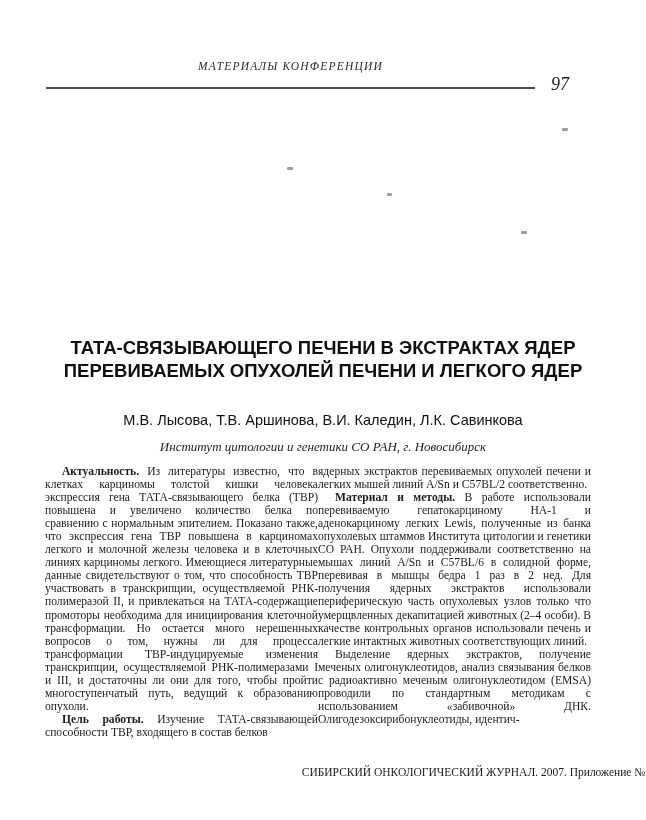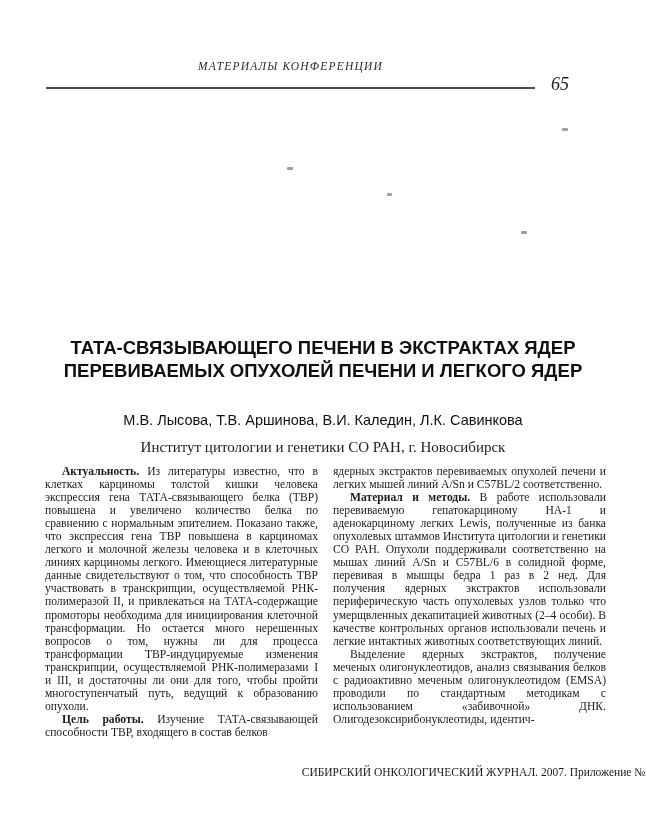--- a/index.html
+++ b/index.html
@@ -59,28 +59,28 @@
     text-align: center;
     font-family: "Liberation Sans", sans-serif;
     font-weight: normal;
     font-size: 14.5px;
     color: #101010;
   }
   .affiliation {
     position: absolute;
     top: 439px; left: 28px; width: 590px;
     text-align: center;
-    font-size: 15px;
+    font-style: italic;
+    font-size: 13px;
     color: #1e1e1e;
   }
   .body-columns {
     position: absolute;
     top: 465px; left: 45px; width: 561px;
     display: flex;
-    gap: 15px;
   }
   .col {
     width: 273px;
     font-size: 11.6px;
     line-height: 13.05px;
     text-align: justify;
     color: #1c1c1c;
   }
   .para { margin: 0; }
   .para.indent { text-indent: 17px; }
@@ -94,21 +94,21 @@
     white-space: nowrap;
   }
 </style>
 </head>
 <body>
 
 <div class="page">
 
   <div class="running-head">МАТЕРИАЛЫ КОНФЕРЕНЦИИ</div>
   <div class="head-rule"></div>
-  <div class="page-number">65</div>
+  <div class="page-number">97</div>
 
   <div class="speck" style="left:562px; top:128px; width:6px; height:3px;"></div>
   <div class="speck" style="left:287px; top:167px; width:6px; height:3px;"></div>
   <div class="speck" style="left:387px; top:193px; width:5px; height:3px;"></div>
   <div class="speck" style="left:521px; top:231px; width:6px; height:3px;"></div>
 
   <h1 class="title">
     <span>ТАТА-СВЯЗЫВАЮЩЕГО ПЕЧЕНИ В ЭКСТРАКТАХ ЯДЕР</span>
     <span>ПЕРЕВИВАЕМЫХ ОПУХОЛЕЙ ПЕЧЕНИ И ЛЕГКОГО ЯДЕР</span>
   </h1>

